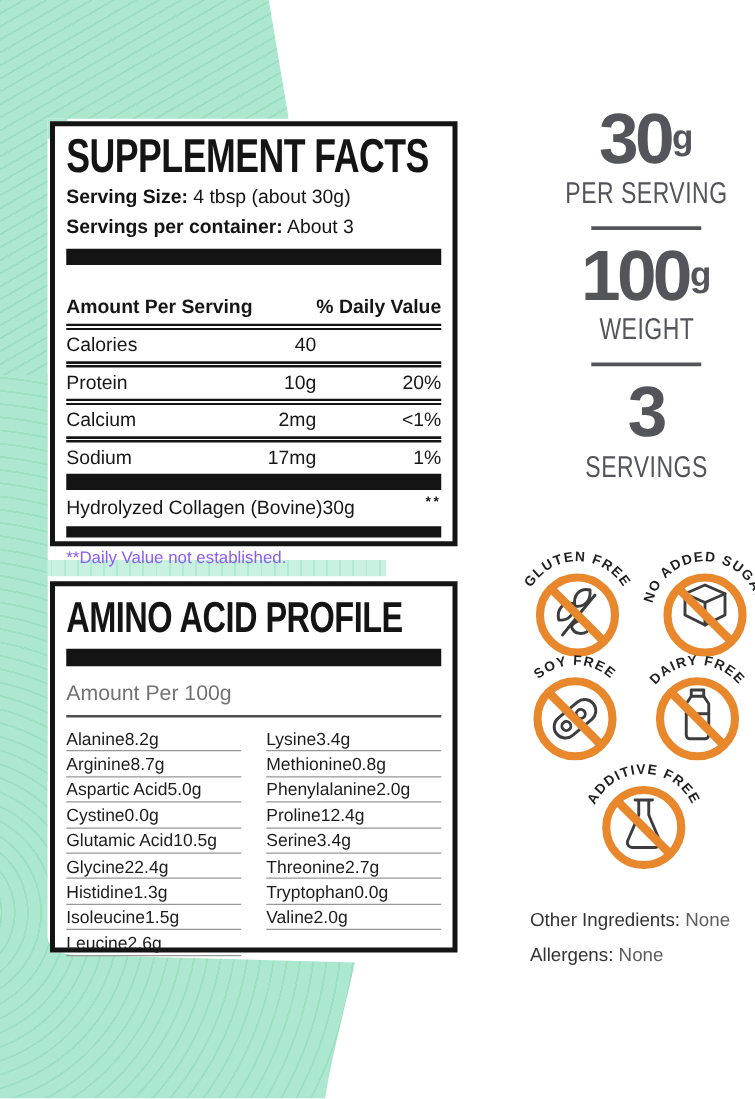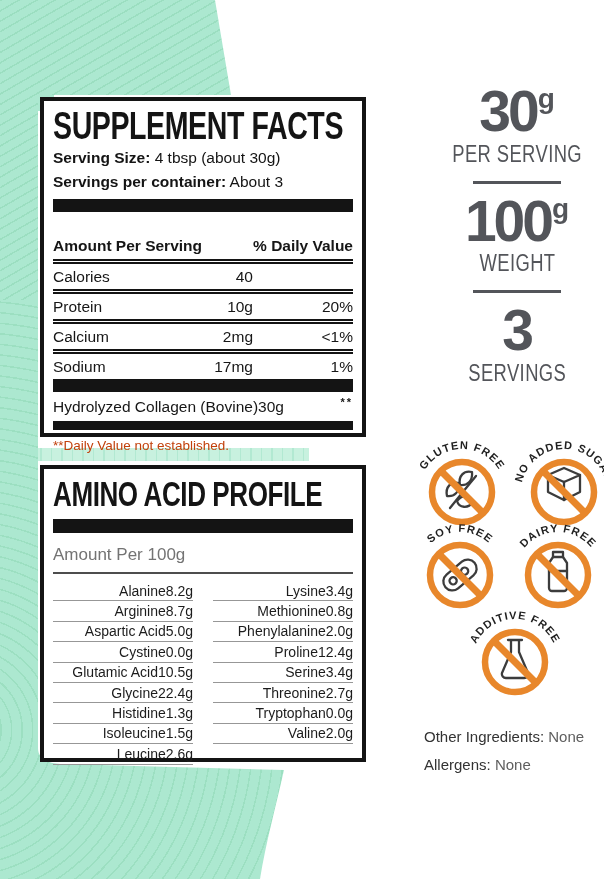--- a/index.html
+++ b/index.html
@@ -42,44 +42,44 @@
   .bar{height:13px;background:#141414;}
   .bar.m{margin-top:5px;}
   .bar.thin{height:9px;}
   .sf-head{display:flex;justify-content:space-between;font-weight:700;font-size:15.5px;padding:5px 0 4px 0;margin-top:20px;}
   .dbl{height:5px;background:linear-gradient(#141414 0 2px,#ffffff 2px 3.2px,#141414 3.2px 5px);}
   .sf-row{display:grid;grid-template-columns:1fr 58px 100px;align-items:center;height:25px;font-size:15.5px;}
   .sf-row .amt,.sf-row .dv{text-align:right;}
   .sf-colrow{display:flex;align-items:center;height:29px;font-size:15.5px;}
   .sf-colrow .amt{}
   .stars{margin-left:auto;font-size:11px;font-weight:700;letter-spacing:2px;transform:translateY(-5px);}
-  .sf-foot{font-size:13.5px;padding-top:8px;color:#c2410c;}
+  .sf-foot{font-size:13.5px;padding-top:8px;color:#8b5cf6;}
 
   
   .aa-box{
     position:absolute;left:40px;top:465px;width:326px;height:297px;background:#fff;
     border:4px solid #141414;box-sizing:border-box;padding:8px 9px 0 9px;
   }
   .aa-title{font-size:31px;height:36px;line-height:36px;}
   .aa-bar{height:14px;background:#141414;margin:6px 0 10px 0;}
   .aa-sub{font-size:17px;color:#737373;line-height:24px;}
   .aa-rule{height:2px;background:#4d4d4d;margin:5px 0 7px 0;}
   .aa-grid{display:grid;grid-template-columns:1fr 1fr;column-gap:20px;}
   .aa-row{
-    display:flex;justify-content:flex-end;align-items:center;height:19.4px;
+    display:flex;justify-content:flex-start;align-items:center;height:19.4px;
     border-bottom:1.4px solid #979797;font-size:14px;color:#1c1c1c;
   }
 
   
   .stats{
     position:absolute;left:428px;top:88px;width:178px;display:flex;flex-direction:column;
     align-items:center;color:#53555a;
   }
   .stat{display:flex;flex-direction:column;align-items:center;}
-  .stat-val{display:flex;align-items:flex-start;font-weight:700;line-height:0.82;}
+  .stat-val{display:flex;align-items:center;font-weight:700;line-height:0.82;}
   .stat-num{font-size:57px;letter-spacing:-3px;}
   .stat-unit{font-size:28px;margin:0 0 1px 1px;letter-spacing:0;}
   .stat-label{font-size:23px;font-weight:400;letter-spacing:0.5px;white-space:nowrap;
     transform:scale(0.8,1.05);margin-top:6px;}
   .sdiv{width:88px;height:3px;background:#53555a;margin:13px 0 14px 0;}
 
   
   .badge{position:absolute;overflow:visible;}
   .ring{fill:none;stroke:#e8872b;stroke-width:6.5;}
   .slash{stroke:#e8872b;stroke-width:7;}

